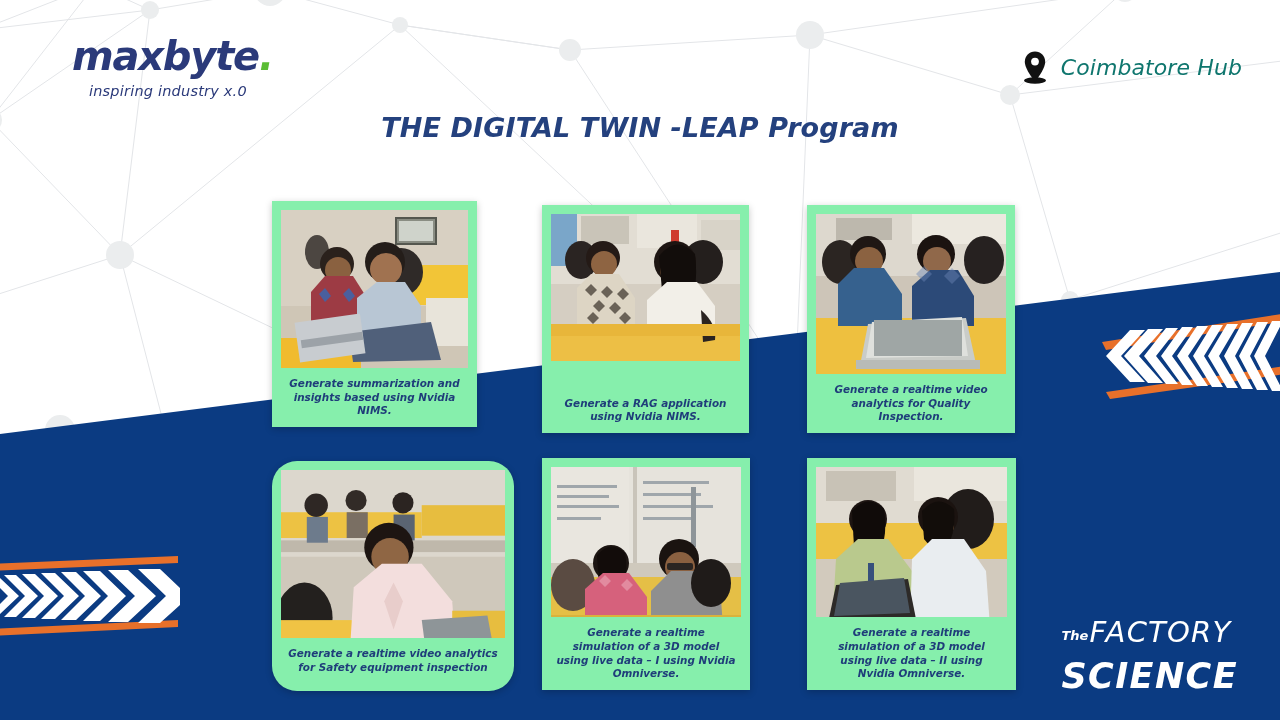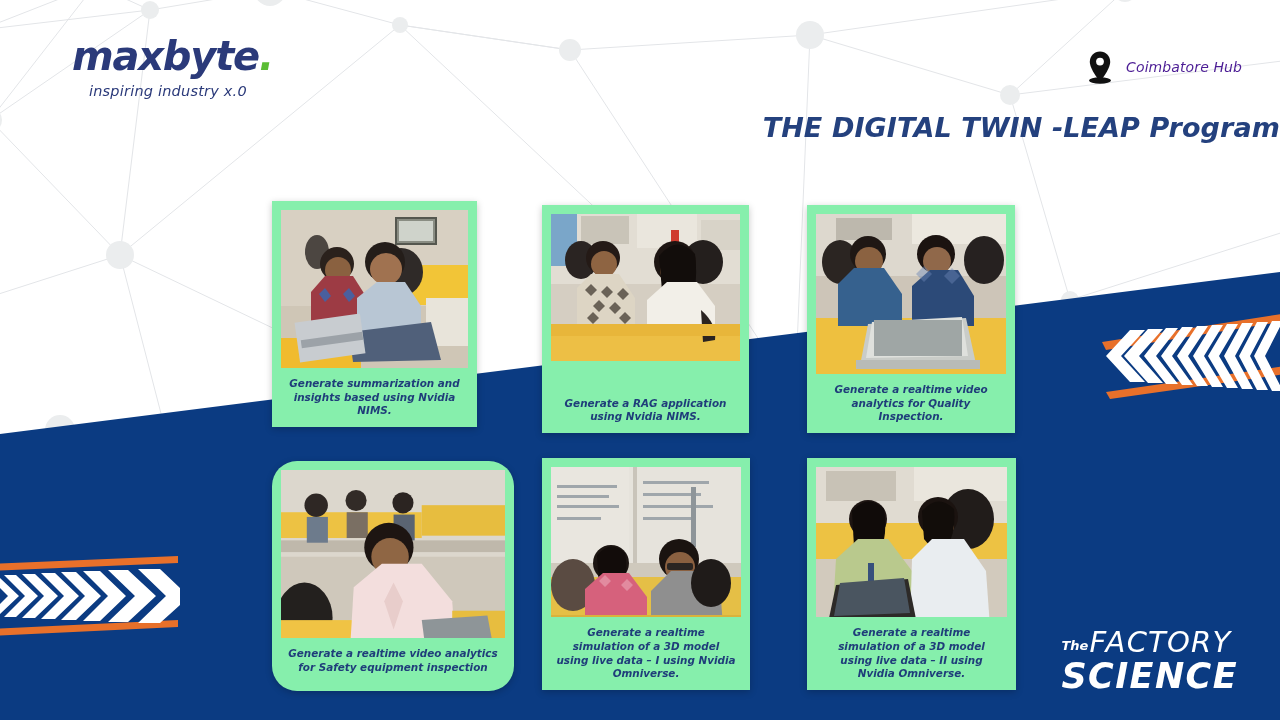--- a/index.html
+++ b/index.html
@@ -33,25 +33,25 @@
     margin-top:7px; margin-left:17px;
   }
 
   .hub-wrap {
     position:absolute; right:38px; top:50px; z-index:5;
     display:flex; align-items:center; gap:11px;
   }
   .pin-icon { width:30px; height:34px; display:block; }
   .hub-label {
     font-family:"DejaVu Sans", sans-serif;
-    font-size:14px; color:#4c1d95; letter-spacing:.1px; white-space:nowrap;
+    font-size:22px; color:#0f766e; letter-spacing:.1px; white-space:nowrap;
   }
 
   .slide-title {
-    position:absolute; left:0; right:0; top:112px; text-align:right; z-index:5;
+    position:absolute; left:0; right:0; top:112px; text-align:center; z-index:5;
     font-family:"DejaVu Sans", sans-serif;
     font-size:27px; font-weight:700; color:#24417e; letter-spacing:.1px;
   }
 
   
   .card {
     position:absolute; z-index:6;
     background:#86efac;
     box-shadow:0 2px 7px rgba(0,0,0,.22);
     display:flex; flex-direction:column; align-items:center;
@@ -73,21 +73,21 @@
   .chev-left  { position:absolute; z-index:4; }
 
   
   .fs-logo {
     position:absolute; right:42px; bottom:26px; z-index:6;
     color:#ffffff; font-family:"DejaVu Sans", sans-serif; text-align:left;
   }
   .fs-row1 { display:flex; align-items:flex-end; gap:1px; line-height:.9; }
   .fs-the { font-size:13px; font-weight:700; letter-spacing:0px; padding-bottom:3px; }
   .fs-factory { font-size:29px; font-weight:400; letter-spacing:1.2px;text-align:right; }
-  .fs-science { font-size:35px; font-weight:700; letter-spacing:1.4px; line-height:1; margin-top:4px; }
+  .fs-science { font-size:35px; font-weight:700; letter-spacing:1.4px; line-height:1; margin-top:14px; }
 </style>
 </head>
 <body>
 
 <div id="slide">
 
   <svg class="netbg" viewBox="0 0 1280 720" preserveAspectRatio="none">
     <g stroke="#e3e5e8" stroke-width="1" fill="none">
       <path d="M-20 30 L95 -15 M-20 30 L150 10 M95 -15 L150 10 M150 10 L270 -10 M270 -10 L400 25
                M150 10 L120 255 M95 -15 L-10 120 M-10 120 L120 255 M120 255 L-20 300

